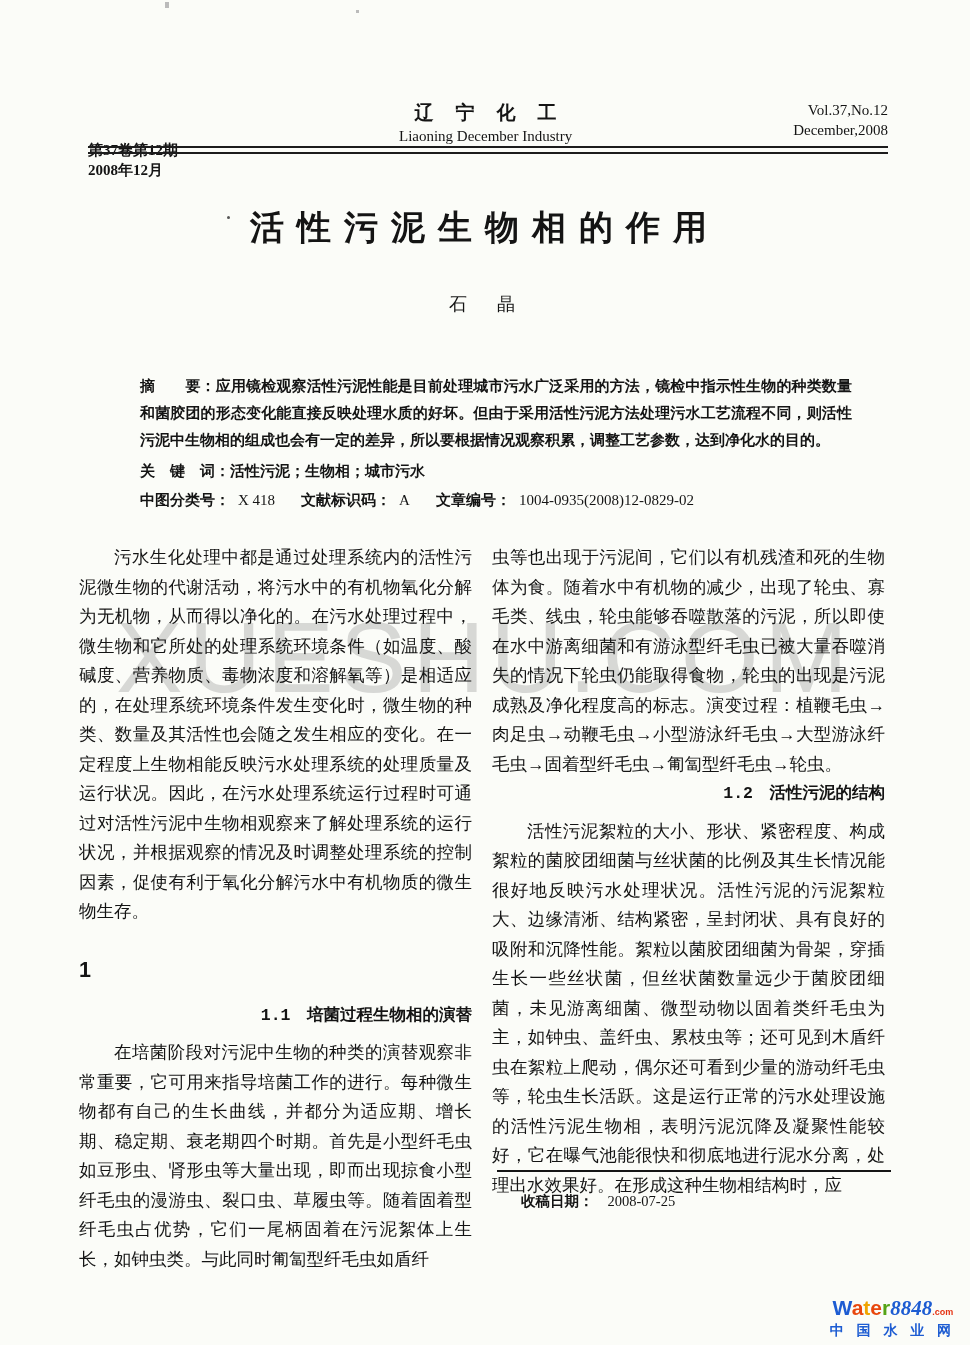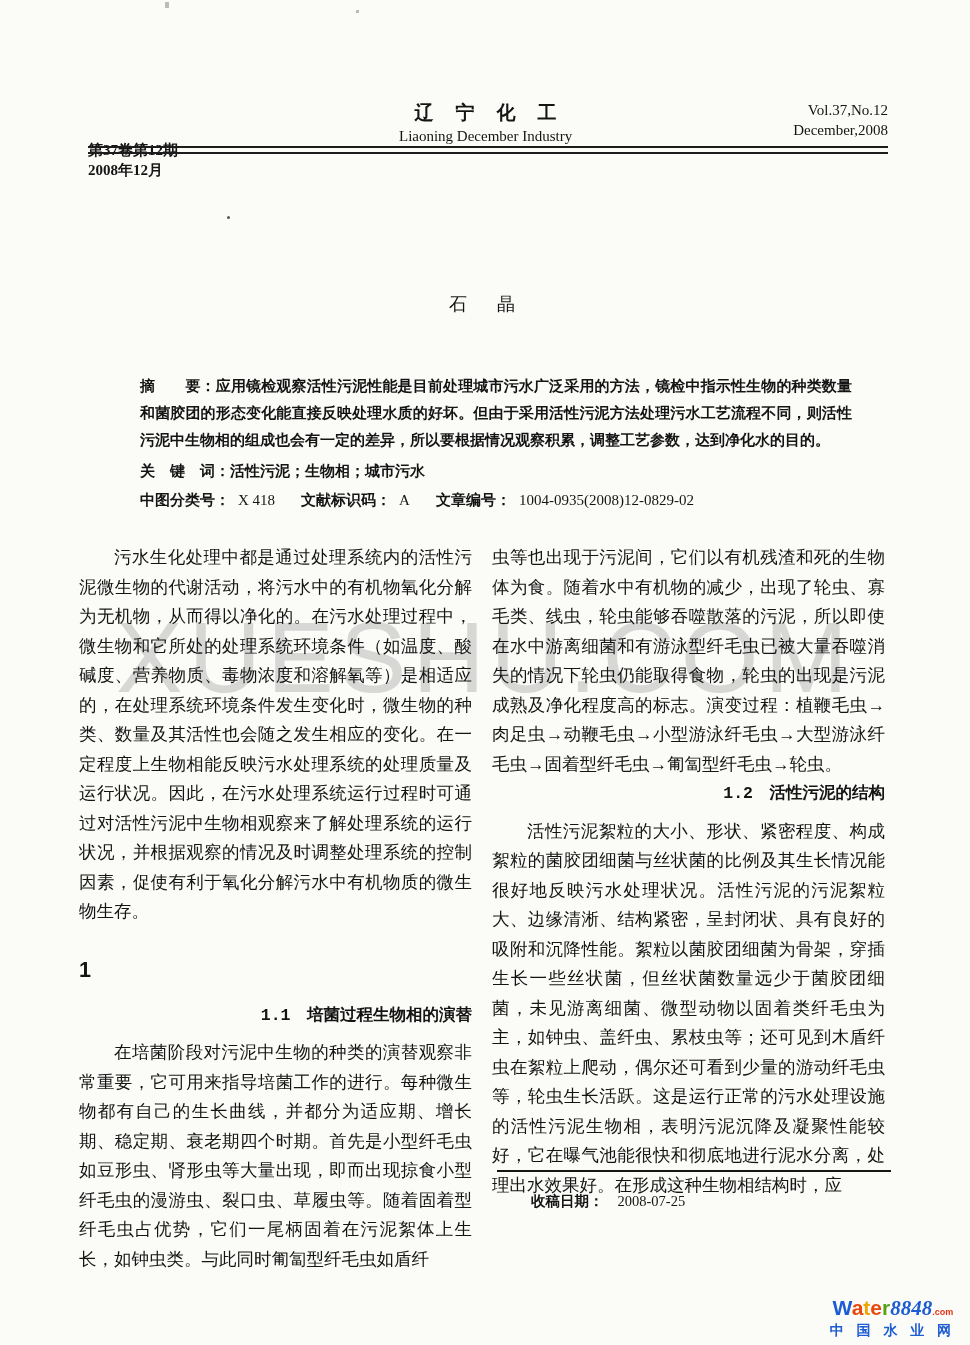--- a/index.html
+++ b/index.html
@@ -74,21 +74,21 @@
   .h2{
     font-family:Liberation Mono, monospace;
     font-size:16.5px;font-weight:bold;margin:0 0 8px 0;text-align:right;
   }
   
   .footnote{
     position:absolute;left:497px;top:1170px;width:394px;z-index:2;
     border-top:2px solid #151515;padding-top:20px;
     font-size:14.5px;
   }
-  .footnote .fn-inner{margin-left:34px;}
+  .footnote .fn-inner{margin-left:24px;}
   .footnote .fm-label{font-family:"Liberation Sans","DejaVu Sans",sans-serif;margin-right:14px;}
   
   .watermark{
     position:absolute;top:600px;left:0;right:0;z-index:1;
     text-align:center;
     font-family:"Liberation Sans","DejaVu Sans",sans-serif;
     font-size:100px;letter-spacing:6px;color:#8f8f8f;opacity:0.32;
     white-space:nowrap;pointer-events:none;user-select:none;
   }
   
@@ -120,20 +120,21 @@
       <div class="cn">辽宁化工</div>
       <div class="en">Liaoning December Industry</div>
     </div>
     <div class="jh-right">
       <div>Vol.37,No.12</div>
       <div>December,2008</div>
     </div>
   </div>
   <div class="header-rule"></div>
 
+  <div class="article-title">活性污泥生物相的作用</div>
   <div class="author">石　晶</div>
 
   <div class="front-matter">
     <p class="abstract"><span class="fm-label">摘　　要：</span><span>应用镜检观察活性污泥性能是目前处理城市污水广泛采用的方法，镜检中指示性生物的种类数量和菌胶团的形态变化能直接反映处理水质的好坏。但由于采用活性污泥方法处理污水工艺流程不同，则活性污泥中生物相的组成也会有一定的差异，所以要根据情况观察积累，调整工艺参数，达到净化水的目的。</span></p>
     <p class="keywords"><span class="fm-label">关　键　词：</span><span>活性污泥；生物相；城市污水</span></p>
     <p class="class-line"><span class="fm-label">中图分类号：</span><span class="val">X 418</span><span class="fm-label">文献标识码：</span><span class="val">A</span><span class="fm-label">文章编号：</span><span class="val">1004-0935(2008)12-0829-02</span></p>
   </div>
 
   <div class="body-cols">
     <div class="col">

